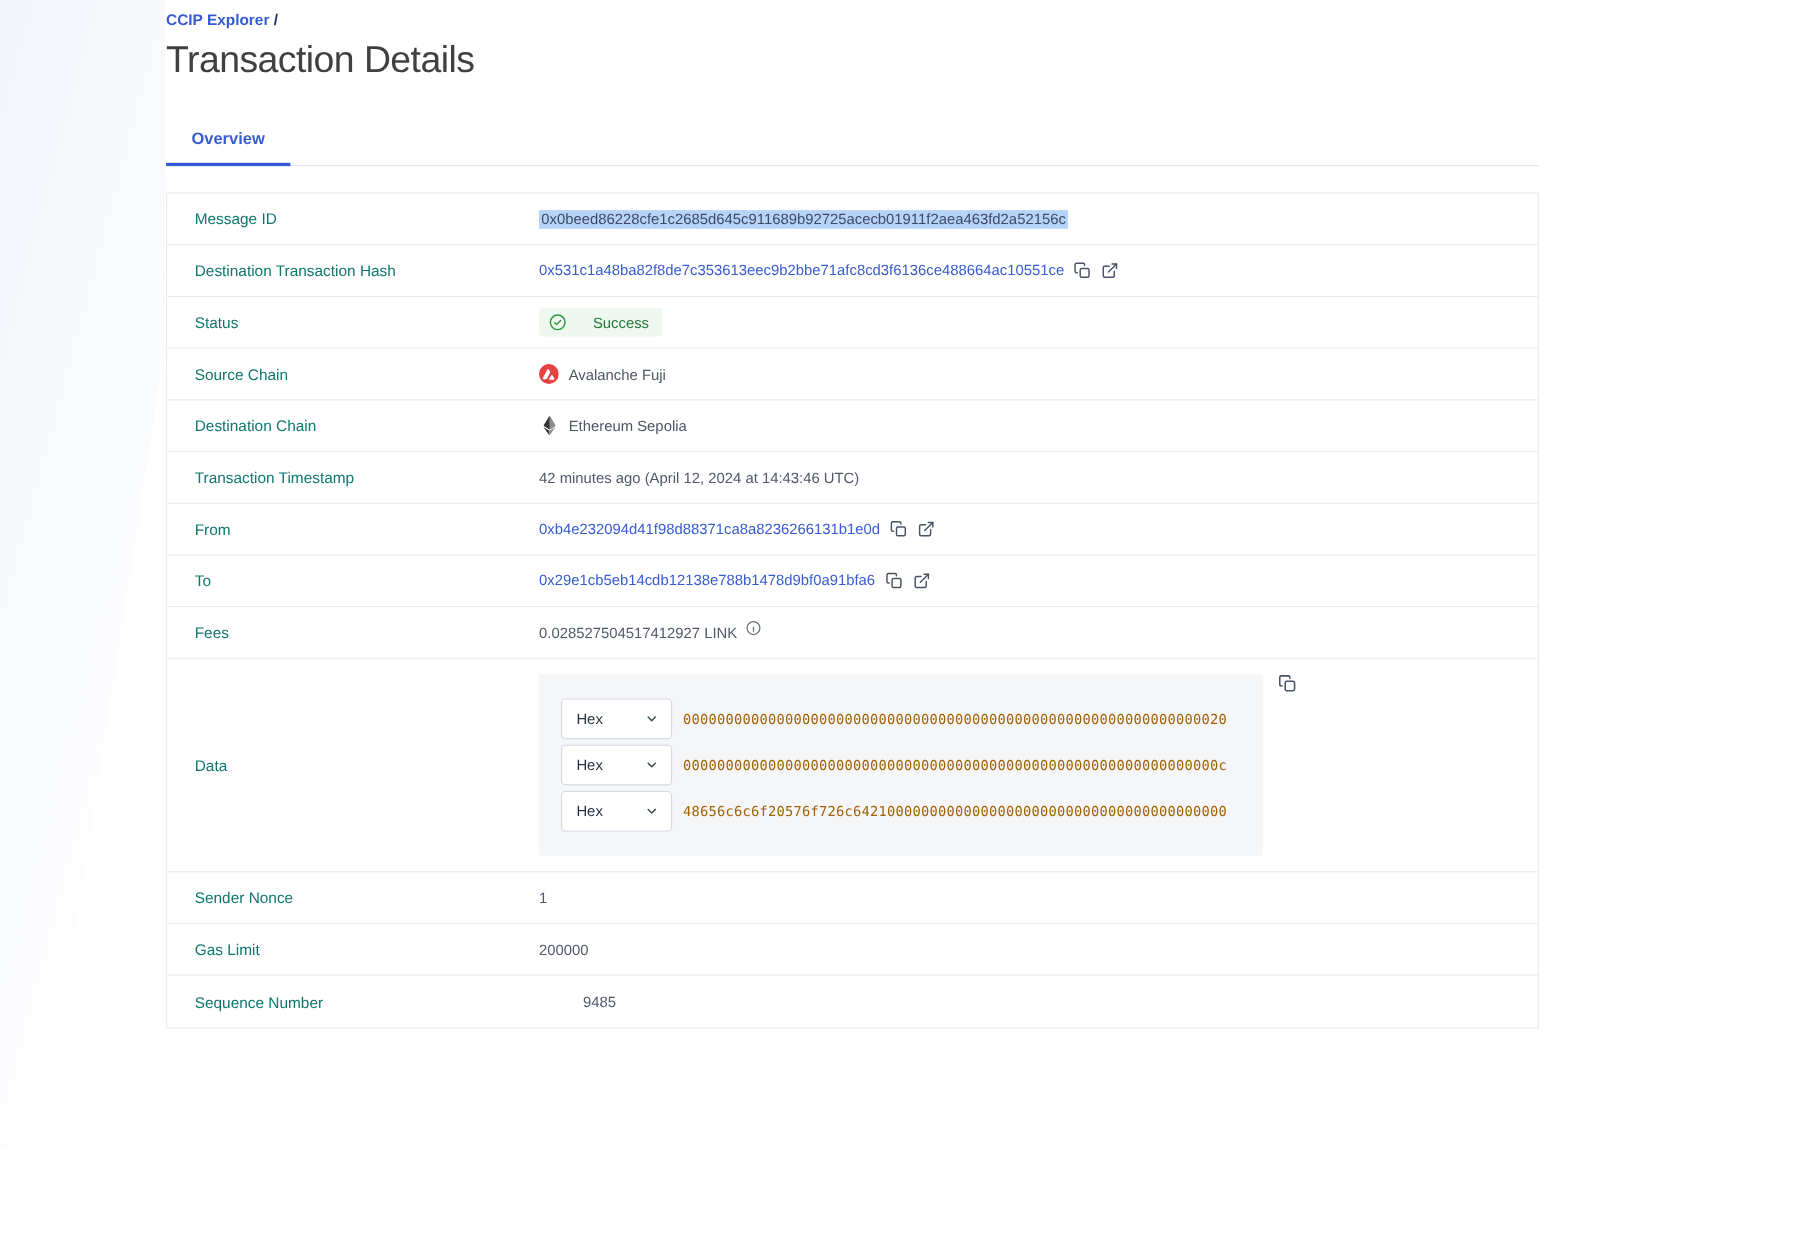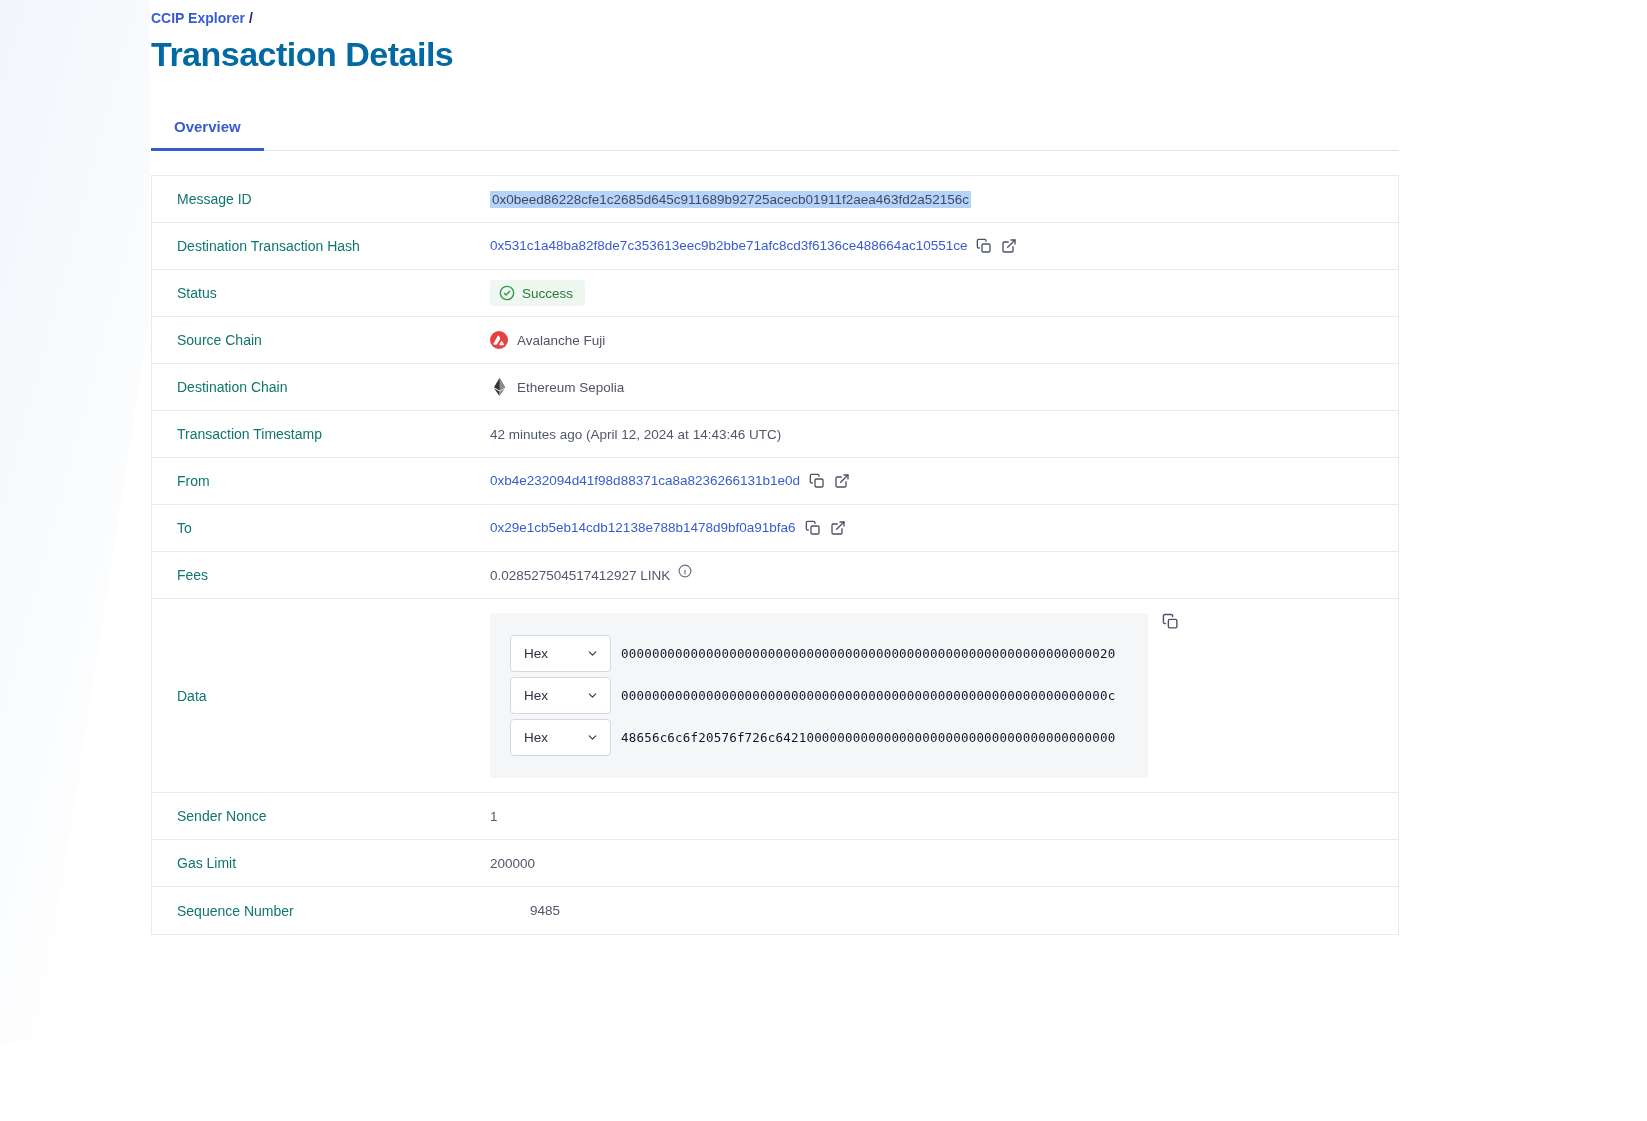--- a/index.html
+++ b/index.html
@@ -6,57 +6,57 @@
   html,body { width:1647px; height:1121px; background:#ffffff; overflow:hidden;
     font-family:"Liberation Sans", sans-serif; color:#51586b; }
   .bg-deco { position:absolute; left:0; top:0; width:150px; height:1045px; pointer-events:none;
     background:linear-gradient(105deg, rgba(226,233,246,0.45), rgba(255,255,255,0) 80%);
     clip-path:polygon(0 0, 100% 0, 100% 30%, 25% 100%, 0 100%); }
   .content { position:relative; margin-left:151px; width:1248px; padding-top:10px; }
 
   .breadcrumb { font-size:14px; font-weight:bold; }
   .breadcrumb a { color:var(--accent, #375bd2); text-decoration:none; cursor:pointer; }
   .breadcrumb .sep { color:#1a2b6b; font-weight:bold; margin-left:4px; }
-  .page-title { margin-top:9px; font-size:34px; font-weight:bold; color:#0369a1; letter-spacing:-0.5px; }
+  .page-title { margin-top:9px; font-size:34px; font-weight:normal; color:#404040; letter-spacing:-0.5px; }
 
   .tabs { margin-top:44px; border-bottom:1px solid #e2e5ec; display:flex; }
   .tab { padding:0 23px 13px 23px; font-size:15px; font-weight:bold; color:var(--accent, #375bd2);
     border-bottom:3px solid var(--accent, #375bd2); margin-bottom:-1px; cursor:pointer; }
 
   .detail-table { margin-top:24px; border:1px solid #e8eaf0; }
   .detail-row { display:flex; align-items:center; min-height:47px; border-bottom:1px solid #e8eaf0; }
   .detail-row:last-child { border-bottom:none;gap:40px; }
   .row-label { width:338px; flex-shrink:0; padding-left:25px; font-size:14px; color:#0f766e; }
   .row-value { display:flex; align-items:flex-start; font-size:13.5px; color:#51586b; }
   .hash-link { color:var(--accent, #375bd2); text-decoration:none; cursor:pointer; }
   .selected-text { background:var(--selection, #b6d4fa); color:#3f4a63; padding:1px 2px; }
 
   .icon-btn { display:inline-flex; align-items:center; justify-content:center;
     margin-left:9px; cursor:pointer; }
   .icon-btn svg { display:block; }
 
-  .status-badge { display:inline-flex; align-items:center; gap:7px; background:#eef7f0;
+  .status-badge { display:inline-flex; align-items:center; gap:24px; background:#eef7f0;
     border-radius:4px; padding:5px 12px 5px 9px; color:var(--success, #257a39); font-size:13.5px; font-weight:500; }
 
   .chain { display:inline-flex; align-items:center; gap:9px; color:#4f5565; }
 
   .fees-info { margin-left:8px; display:inline-flex; cursor:pointer; position:relative; top:-4px; }
 
   .token-amount { color:#51586b; }
   .usdc-coin { width:18px; height:18px; border-radius:50%; background:var(--usdc, #2775ca); color:#fff;
     display:inline-flex; align-items:center; justify-content:center; font-size:11px; font-weight:bold;
     margin:0 6px 0 10px; box-shadow:inset 0 0 0 1.5px #2775ca, inset 0 0 0 2.5px rgba(255,255,255,0.9); }
 
   .data-row { align-items:center; padding:14px 0; }
   .data-box { background:#f5f6f8; border-radius:2px; width:658px; padding:17px 0 17px 20px; }
   .data-line { display:flex; align-items:center; margin:5px 0; }
   .hex-select { width:101px; height:37px; background:#fff; border:1px solid #d4d8e1; border-radius:4px;
     display:inline-flex; align-items:center; justify-content:space-between; padding:0 11px 0 13px;
     font-size:13.5px; color:#2b3246; cursor:pointer; flex-shrink:0; }
-  .hex-text { font-family:"DejaVu Sans Mono", monospace; font-size:12.5px; color:#0f172a;
+  .hex-text { font-family:"DejaVu Sans Mono", monospace; font-size:12.5px; color:#a16207;
     margin-left:10px; white-space:nowrap; letter-spacing:0.2px; }
   .data-copy { margin-left:14px; }
 </style>
 </head>
 <body>
 
 <div class="bg-deco"></div>
 
 <div class="content">
 

